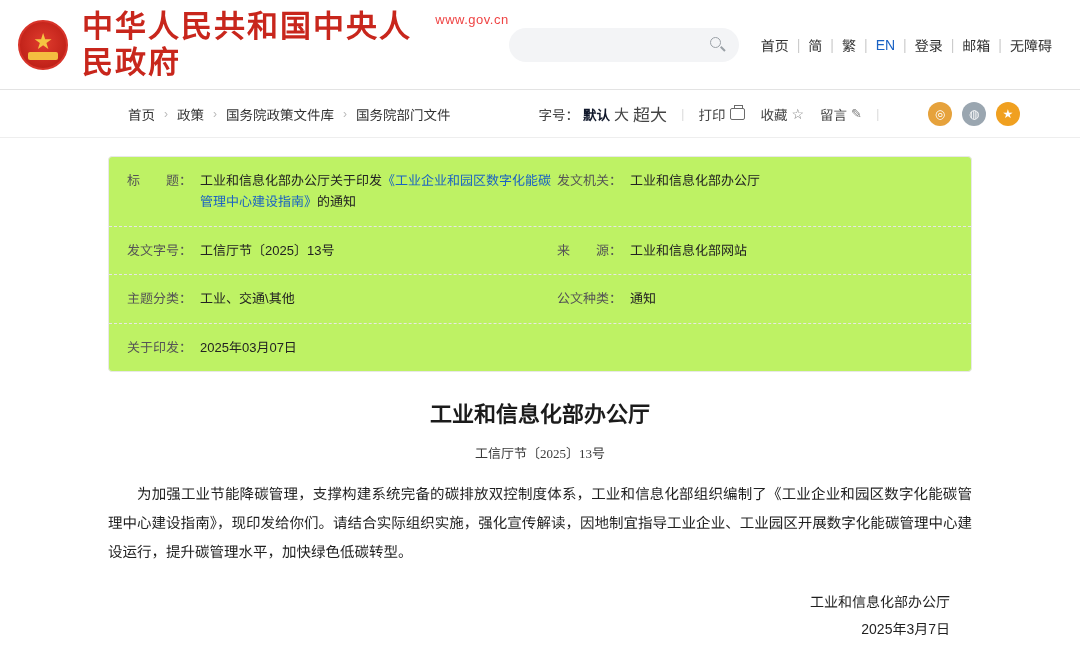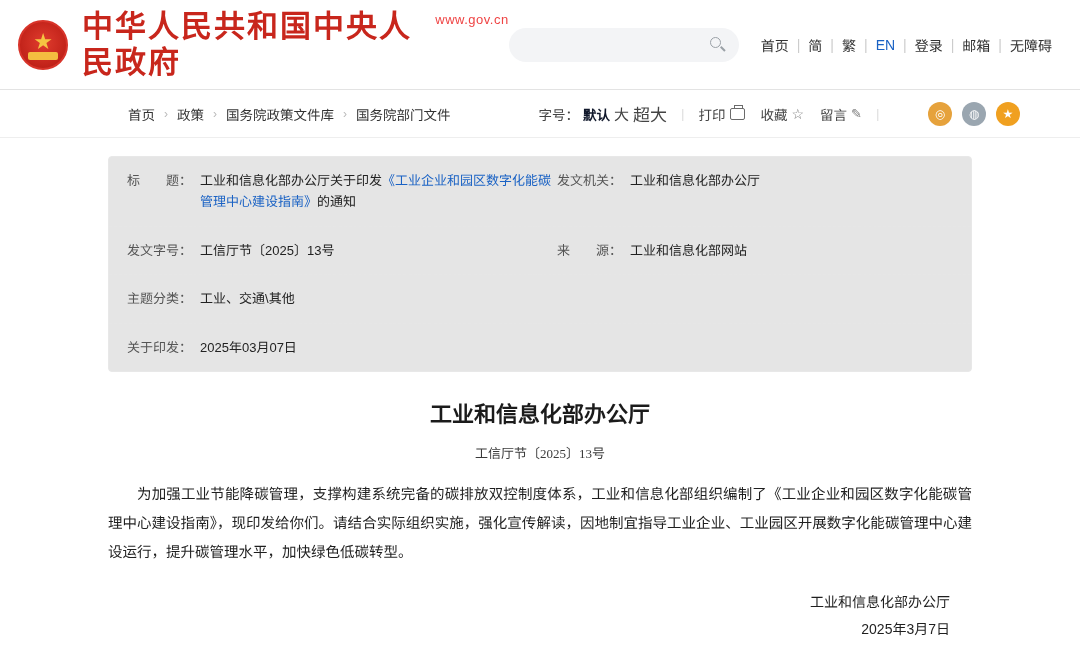--- a/index.html
+++ b/index.html
@@ -179,21 +179,21 @@
   }
   .ic-weibo { background: #e6a23c; }
   .ic-wechat { background: #9aa6b0; }
   .ic-fav { background: #f0a020; }
 
   
   .meta-wrap {
     margin: 18px 108px 0 108px;
     border: 1px solid #e8e8e8;
     border-radius: 4px;
-    background: #e5e5e5;
+    background: #bef264;
   }
   .meta-row {
     display: flex;
     border-bottom: 1px dashed #e6e6e6;
     padding: 13px 18px;
     font-size: 13px;
     color: #333;
     line-height: 1.65;
   }
   .meta-row:last-child { border-bottom: none; }
@@ -339,20 +339,24 @@
       <span class="meta-key">来　　源：</span>
       <span class="meta-val">工业和信息化部网站</span>
     </div>
   </div>
 
   <div class="meta-row">
     <div class="meta-cell left">
       <span class="meta-key">主题分类：</span>
       <span class="meta-val">工业、交通\其他</span>
     </div>
+    <div class="meta-cell">
+      <span class="meta-key">公文种类：</span>
+      <span class="meta-val">通知</span>
+    </div>
   </div>
 
   <div class="meta-row">
     <div class="meta-cell left">
       <span class="meta-key">关于印发：</span>
       <span class="meta-val">2025年03月07日</span>
     </div>
     <div class="meta-cell"></div>
   </div>
 

